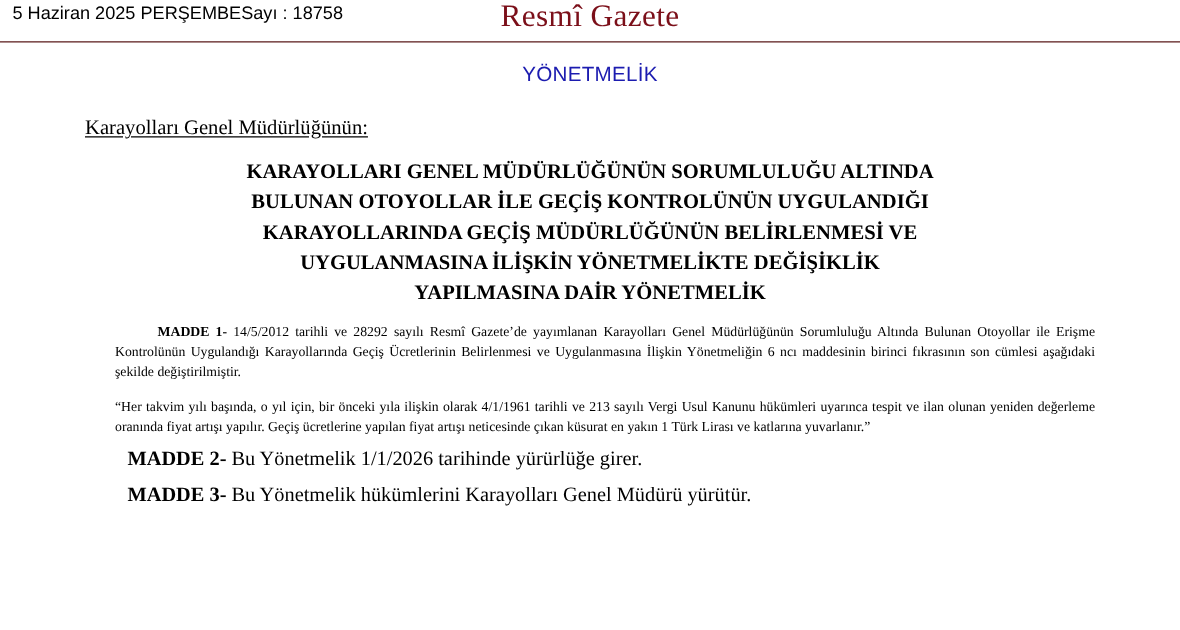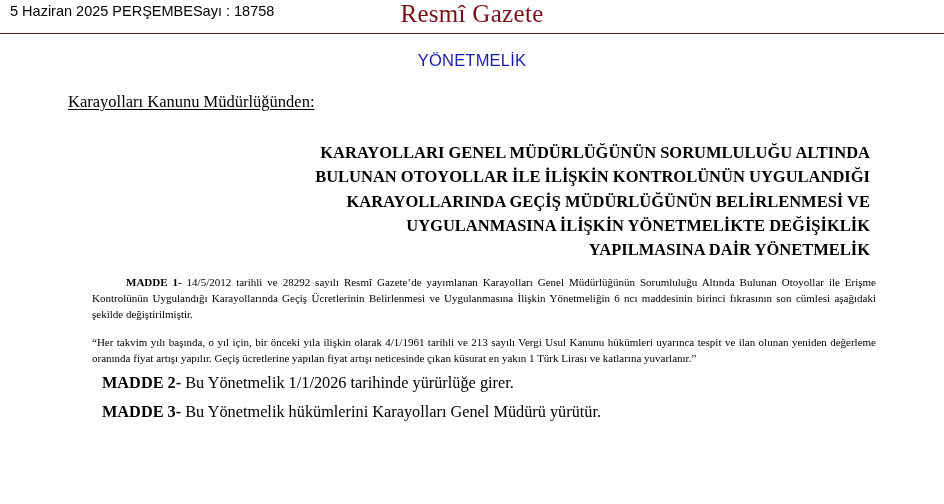--- a/index.html
+++ b/index.html
@@ -74,22 +74,22 @@
     padding: 0 68px 0 68px;
     box-sizing: border-box;
   }
   .issuer {
     margin-top: 22px;
     font-size: 16.5px;
     text-decoration: underline;
     text-underline-offset: 2px;
   }
   .doc-title {
-    margin-top: 29px;
-    text-align: right;
+    margin-top: 13px;
+    text-align: center;
     font-weight: bold;
     font-size: 16.5px;
     line-height: 1.47;
     padding: 0 6px;
   }
   .doc-title div {
     white-space: nowrap;
   }
 
   .para {
@@ -124,25 +124,25 @@
   <div class="masthead">
     <div class="masthead-date">5 Haziran 2025 PERŞEMBE</div>
     <div class="masthead-title">Resmî Gazete</div>
     <div class="masthead-issue">Sayı : 18758</div>
   </div>
 
   <div class="section-heading">YÖNETMELİK</div>
 
   <div class="content">
 
-    <div class="issuer">Karayolları Kanunu Müdürlüğünden:</div>
+    <div class="issuer">Karayolları Genel Müdürlüğünün:</div>
 
     <div class="doc-title">
       <div>KARAYOLLARI GENEL MÜDÜRLÜĞÜNÜN SORUMLULUĞU ALTINDA</div>
-      <div>BULUNAN OTOYOLLAR İLE İLİŞKİN KONTROLÜNÜN UYGULANDIĞI</div>
+      <div>BULUNAN OTOYOLLAR İLE GEÇİŞ KONTROLÜNÜN UYGULANDIĞI</div>
       <div>KARAYOLLARINDA GEÇİŞ MÜDÜRLÜĞÜNÜN BELİRLENMESİ VE</div>
       <div>UYGULANMASINA İLİŞKİN YÖNETMELİKTE DEĞİŞİKLİK</div>
       <div>YAPILMASINA DAİR YÖNETMELİK</div>
     </div>
 
     <div class="para indent"><b>MADDE 1-</b><span> 14/5/2012 tarihli ve 28292 sayılı Resmî Gazete’de yayımlanan Karayolları Genel Müdürlüğünün Sorumluluğu Altında Bulunan Otoyollar ile Erişme Kontrolünün Uygulandığı Karayollarında Geçiş Ücretlerinin Belirlenmesi ve Uygulanmasına İlişkin Yönetmeliğin 6 ncı maddesinin birinci fıkrasının son cümlesi aşağıdaki şekilde değiştirilmiştir.</span></div>
 
     <div class="para noindent">“Her takvim yılı başında, o yıl için, bir önceki yıla ilişkin olarak 4/1/1961 tarihli ve 213 sayılı Vergi Usul Kanunu hükümleri uyarınca tespit ve ilan olunan yeniden değerleme oranında fiyat artışı yapılır. Geçiş ücretlerine yapılan fiyat artışı neticesinde çıkan küsurat en yakın 1 Türk Lirası ve katlarına yuvarlanır.”</div>
 
     <div class="madde-line"><b>MADDE 2-</b><span> Bu Yönetmelik 1/1/2026 tarihinde yürürlüğe girer.</span></div>

